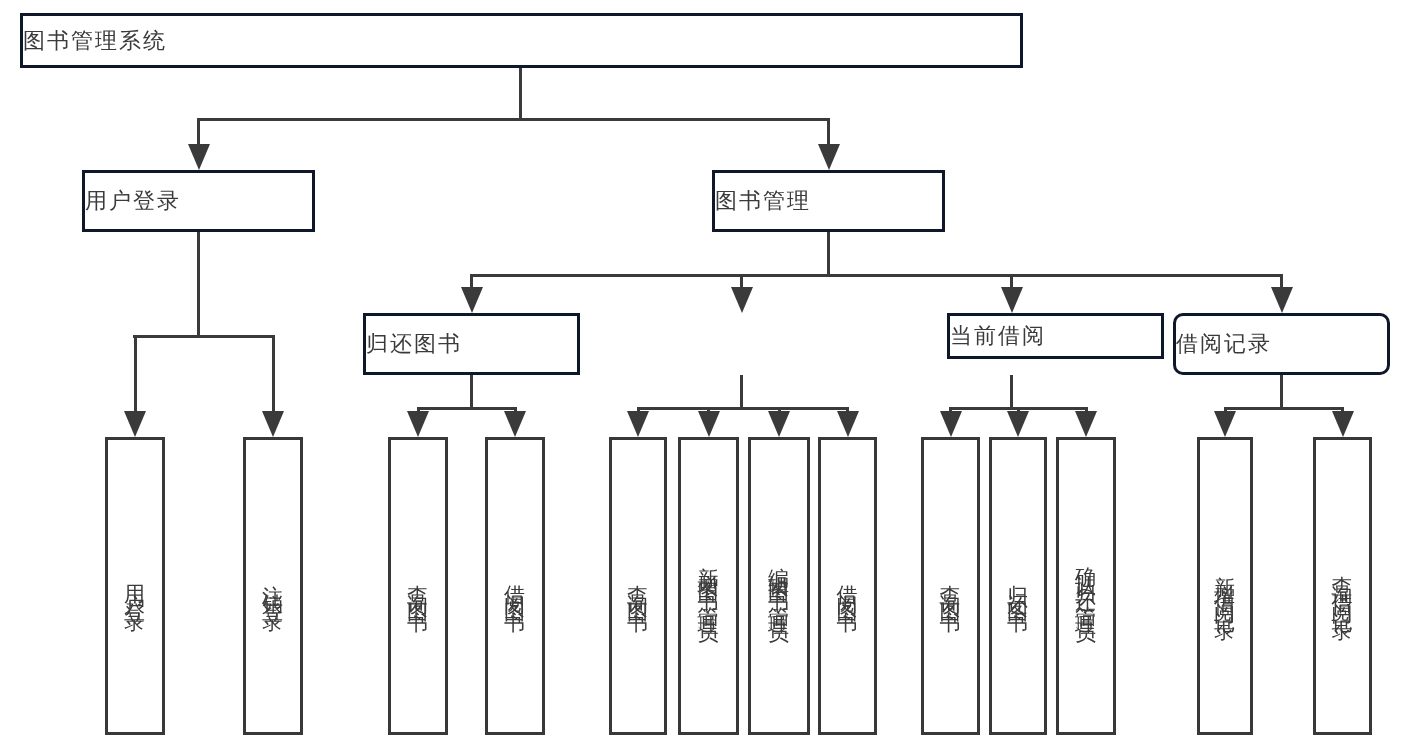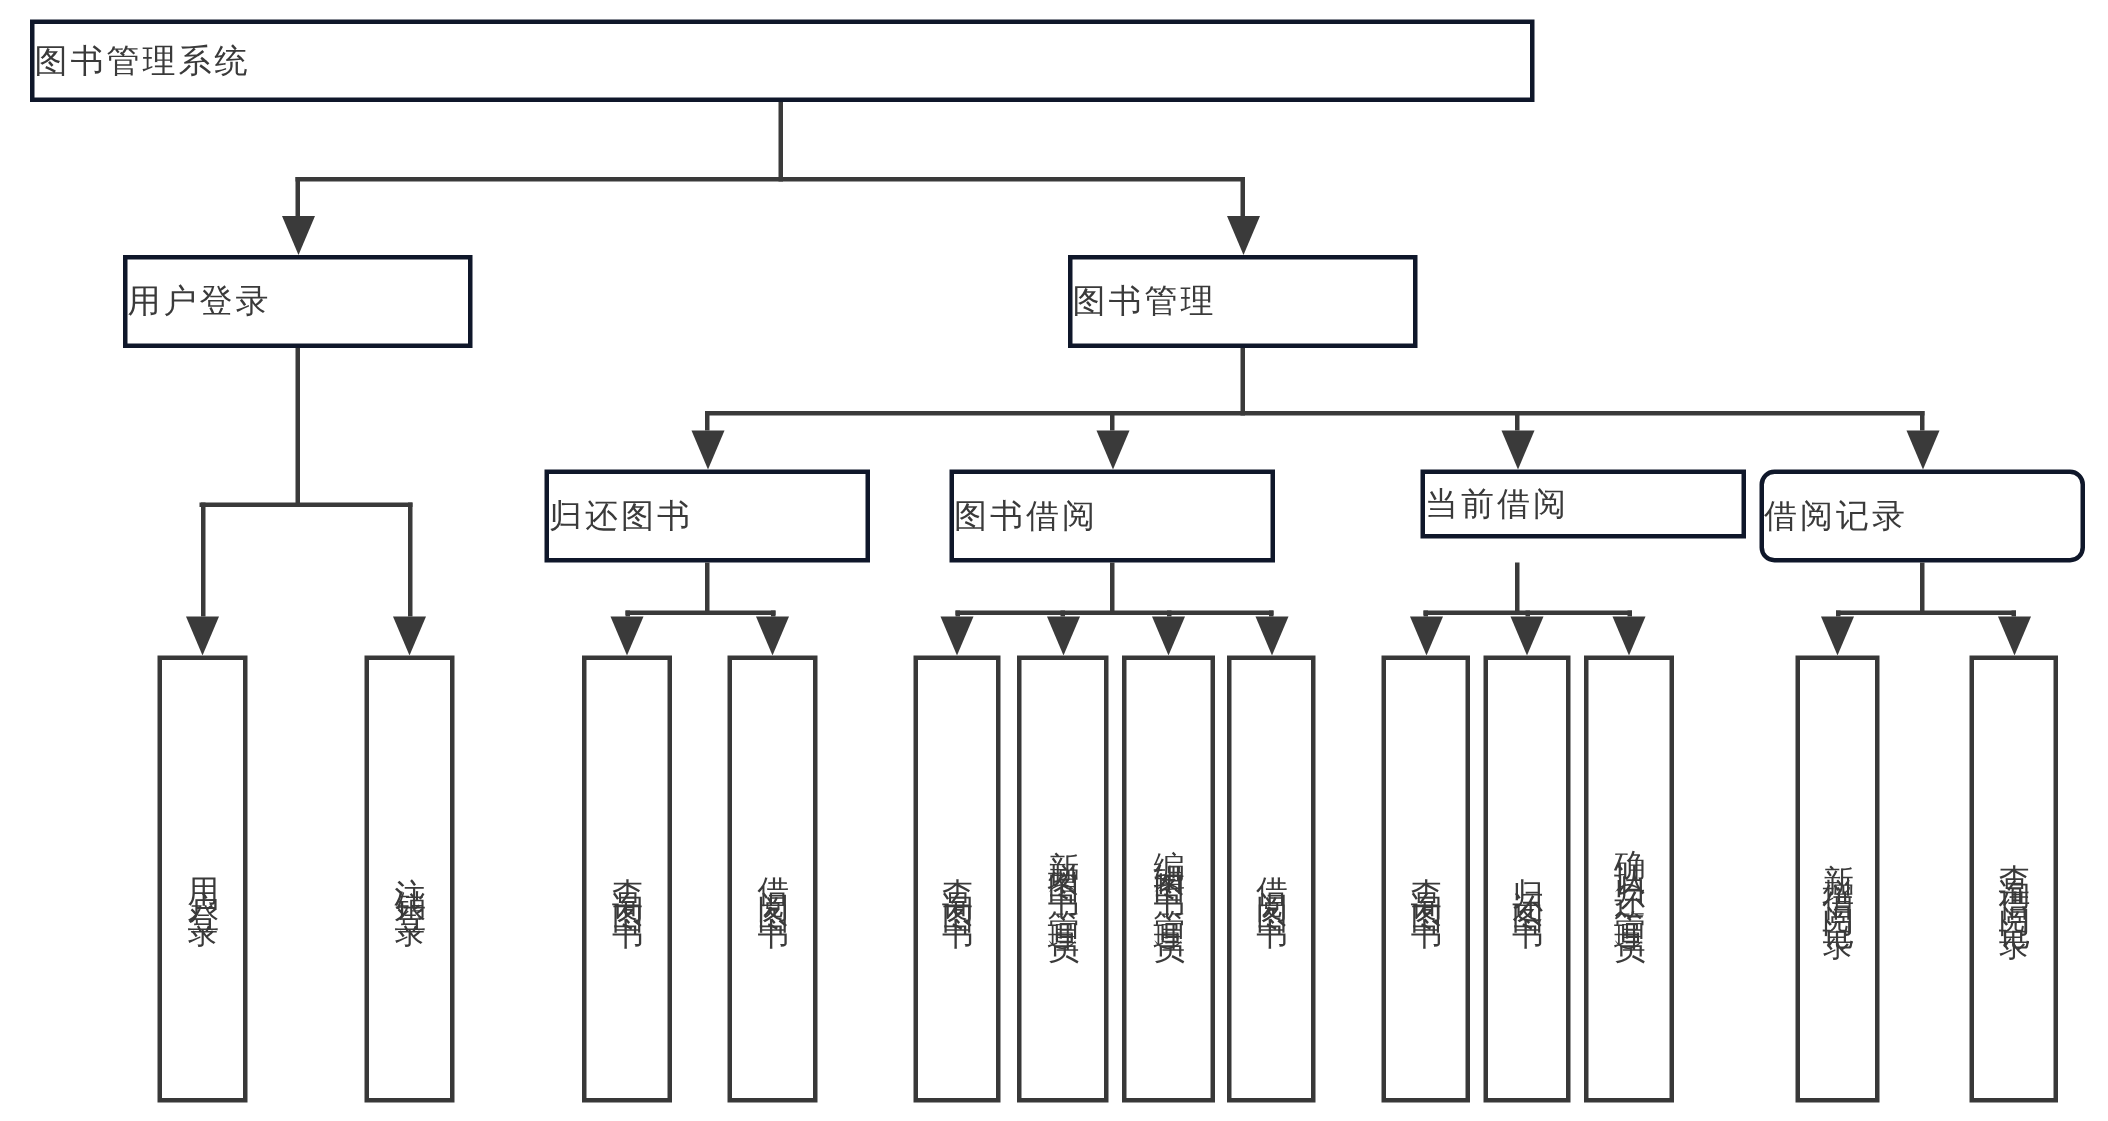--- a/index.html
+++ b/index.html
@@ -60,23 +60,20 @@
 
   <div class="vline" style="left:827px;top:232px;height:45px;"></div>
   <div class="hline" style="left:470px;top:274px;width:813px;"></div>
   <div class="arrow" style="left:470px;top:274px;height:13px;"></div>
   <div class="arrow" style="left:740px;top:274px;height:13px;"></div>
   <div class="arrow" style="left:1010px;top:274px;height:13px;"></div>
   <div class="arrow" style="left:1280px;top:274px;height:13px;"></div>
 
   <div class="box" style="left:363px;top:313px;width:217px;height:62px;">
     <span>归还图书</span>
-  </div>
-  <div class="box" style="left:633px;top:313px;width:217px;height:62px;">
-    <span>图书借阅</span>
   </div>
   <div class="box" style="left:947px;top:313px;width:217px;height:46px;">
     <span>当前借阅</span>
   </div>
   <div class="box" style="left:1173px;top:313px;width:217px;height:62px;border-radius:10px;">
     <span>借阅记录</span>
   </div>
 
   <div class="vline" style="left:470px;top:375px;height:35px;"></div>
   <div class="hline" style="left:416.5px;top:407px;width:100px;"></div>

